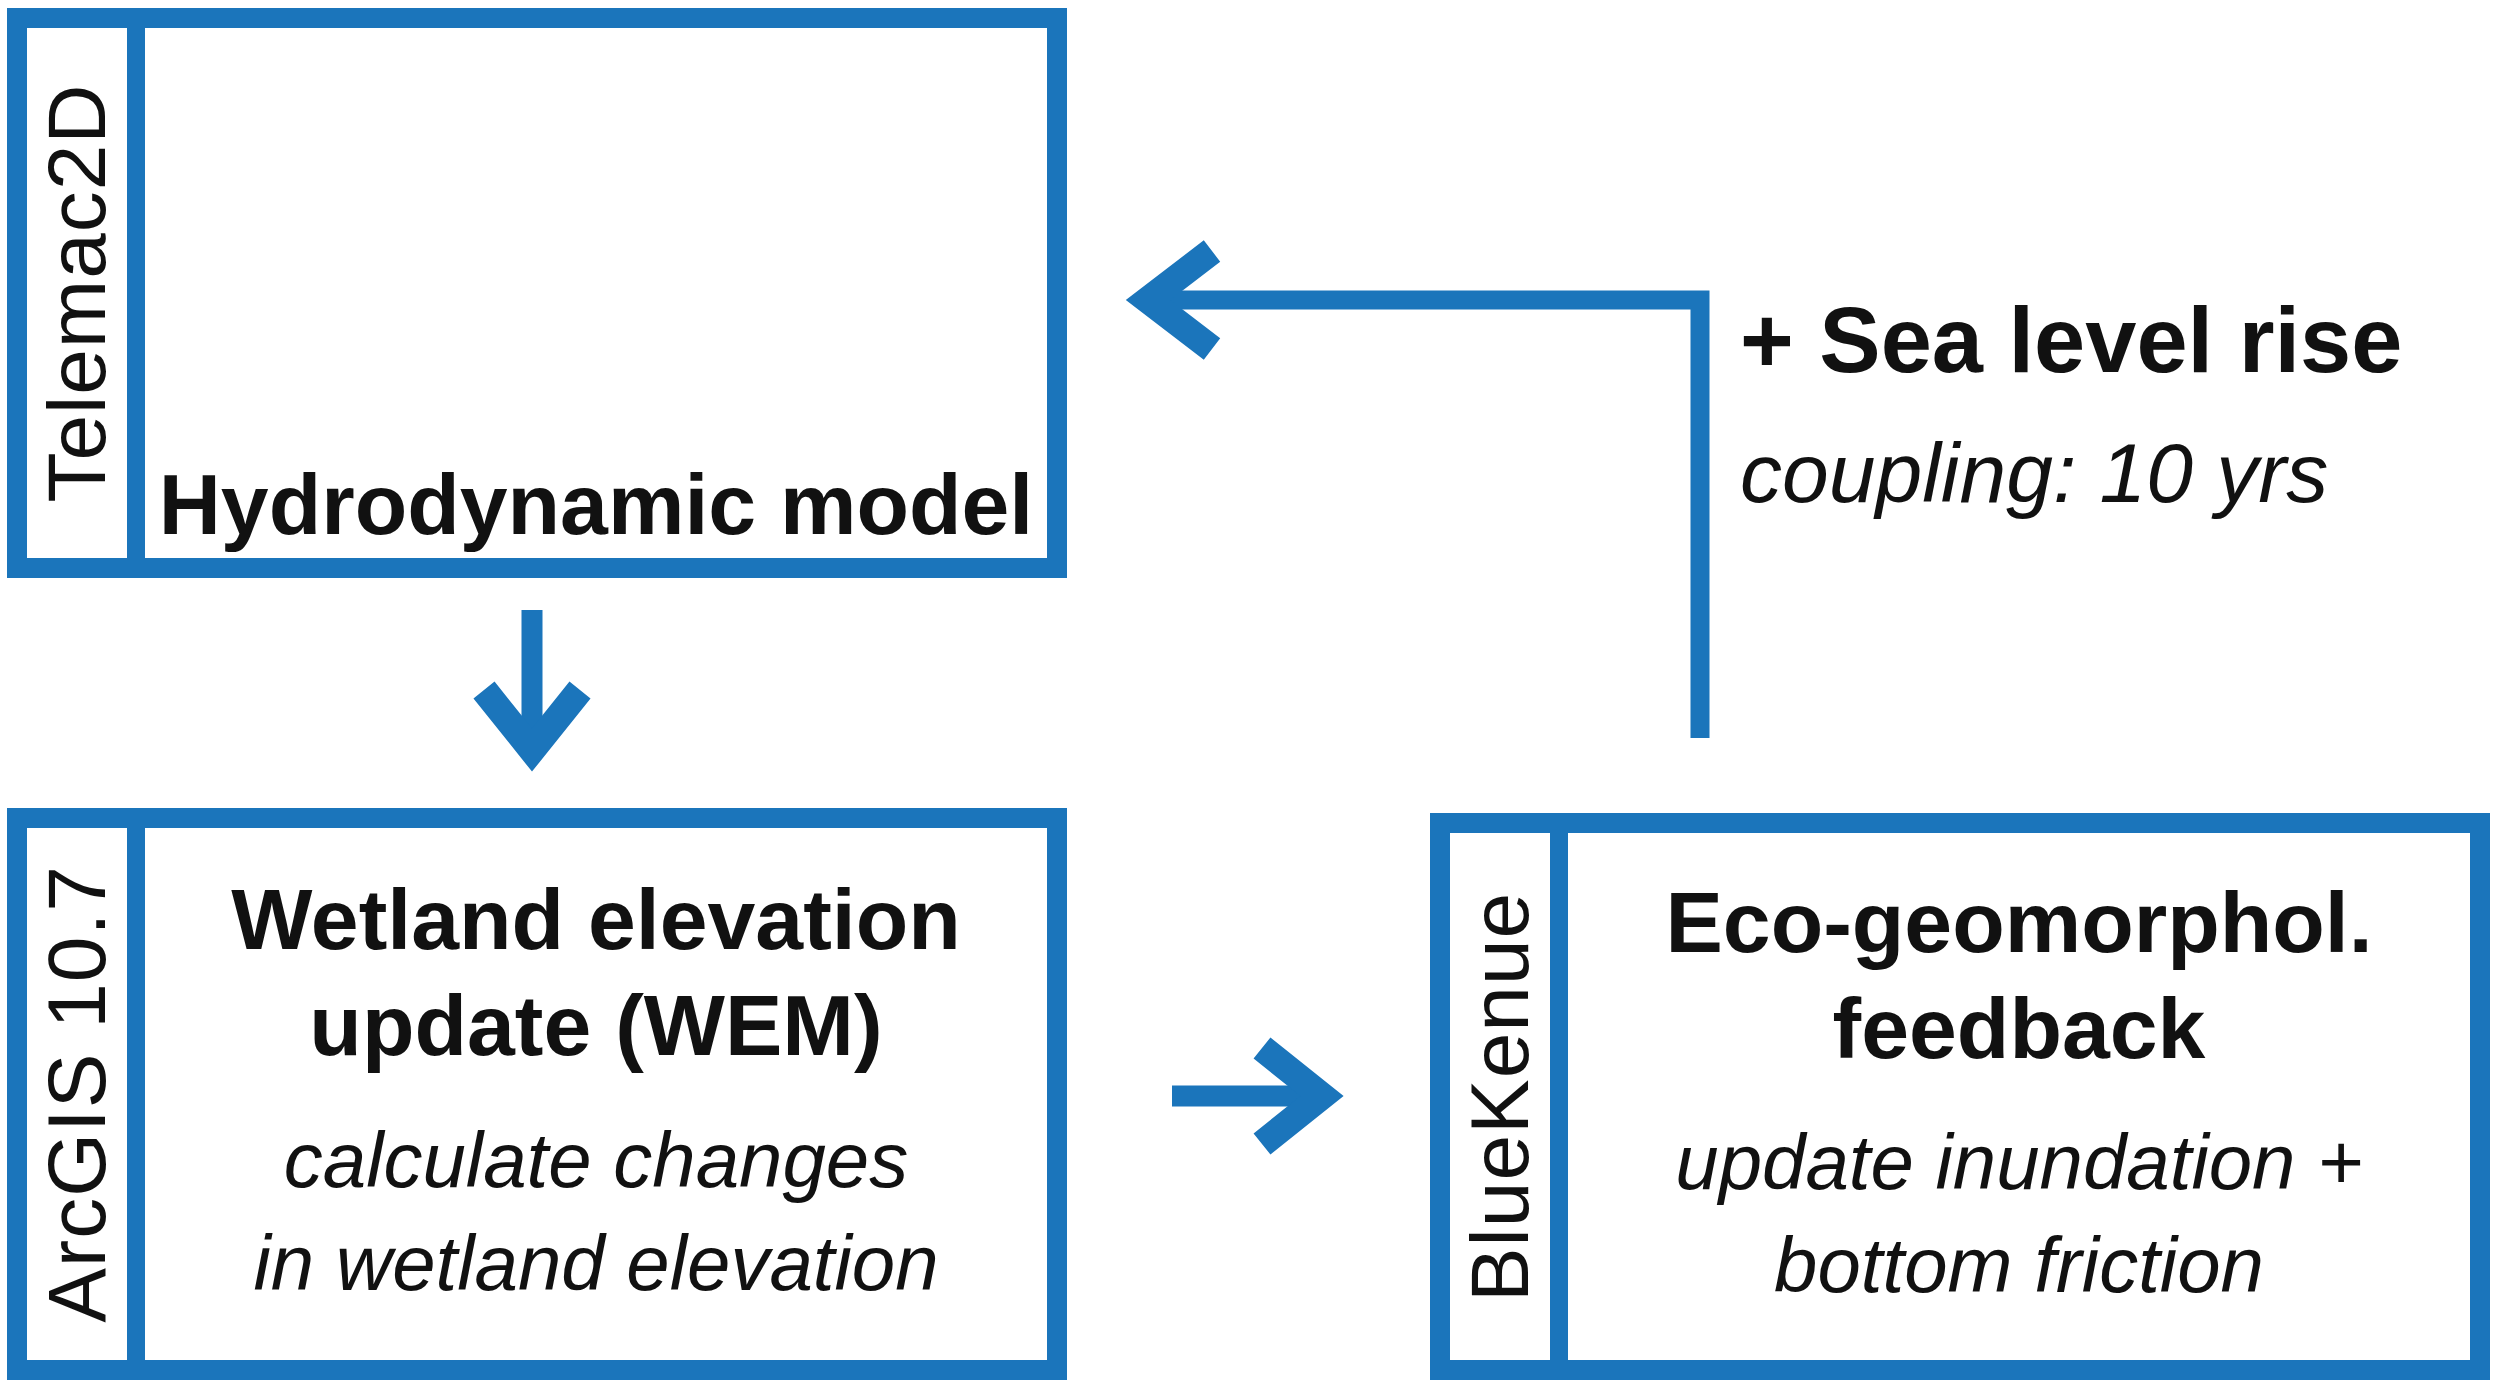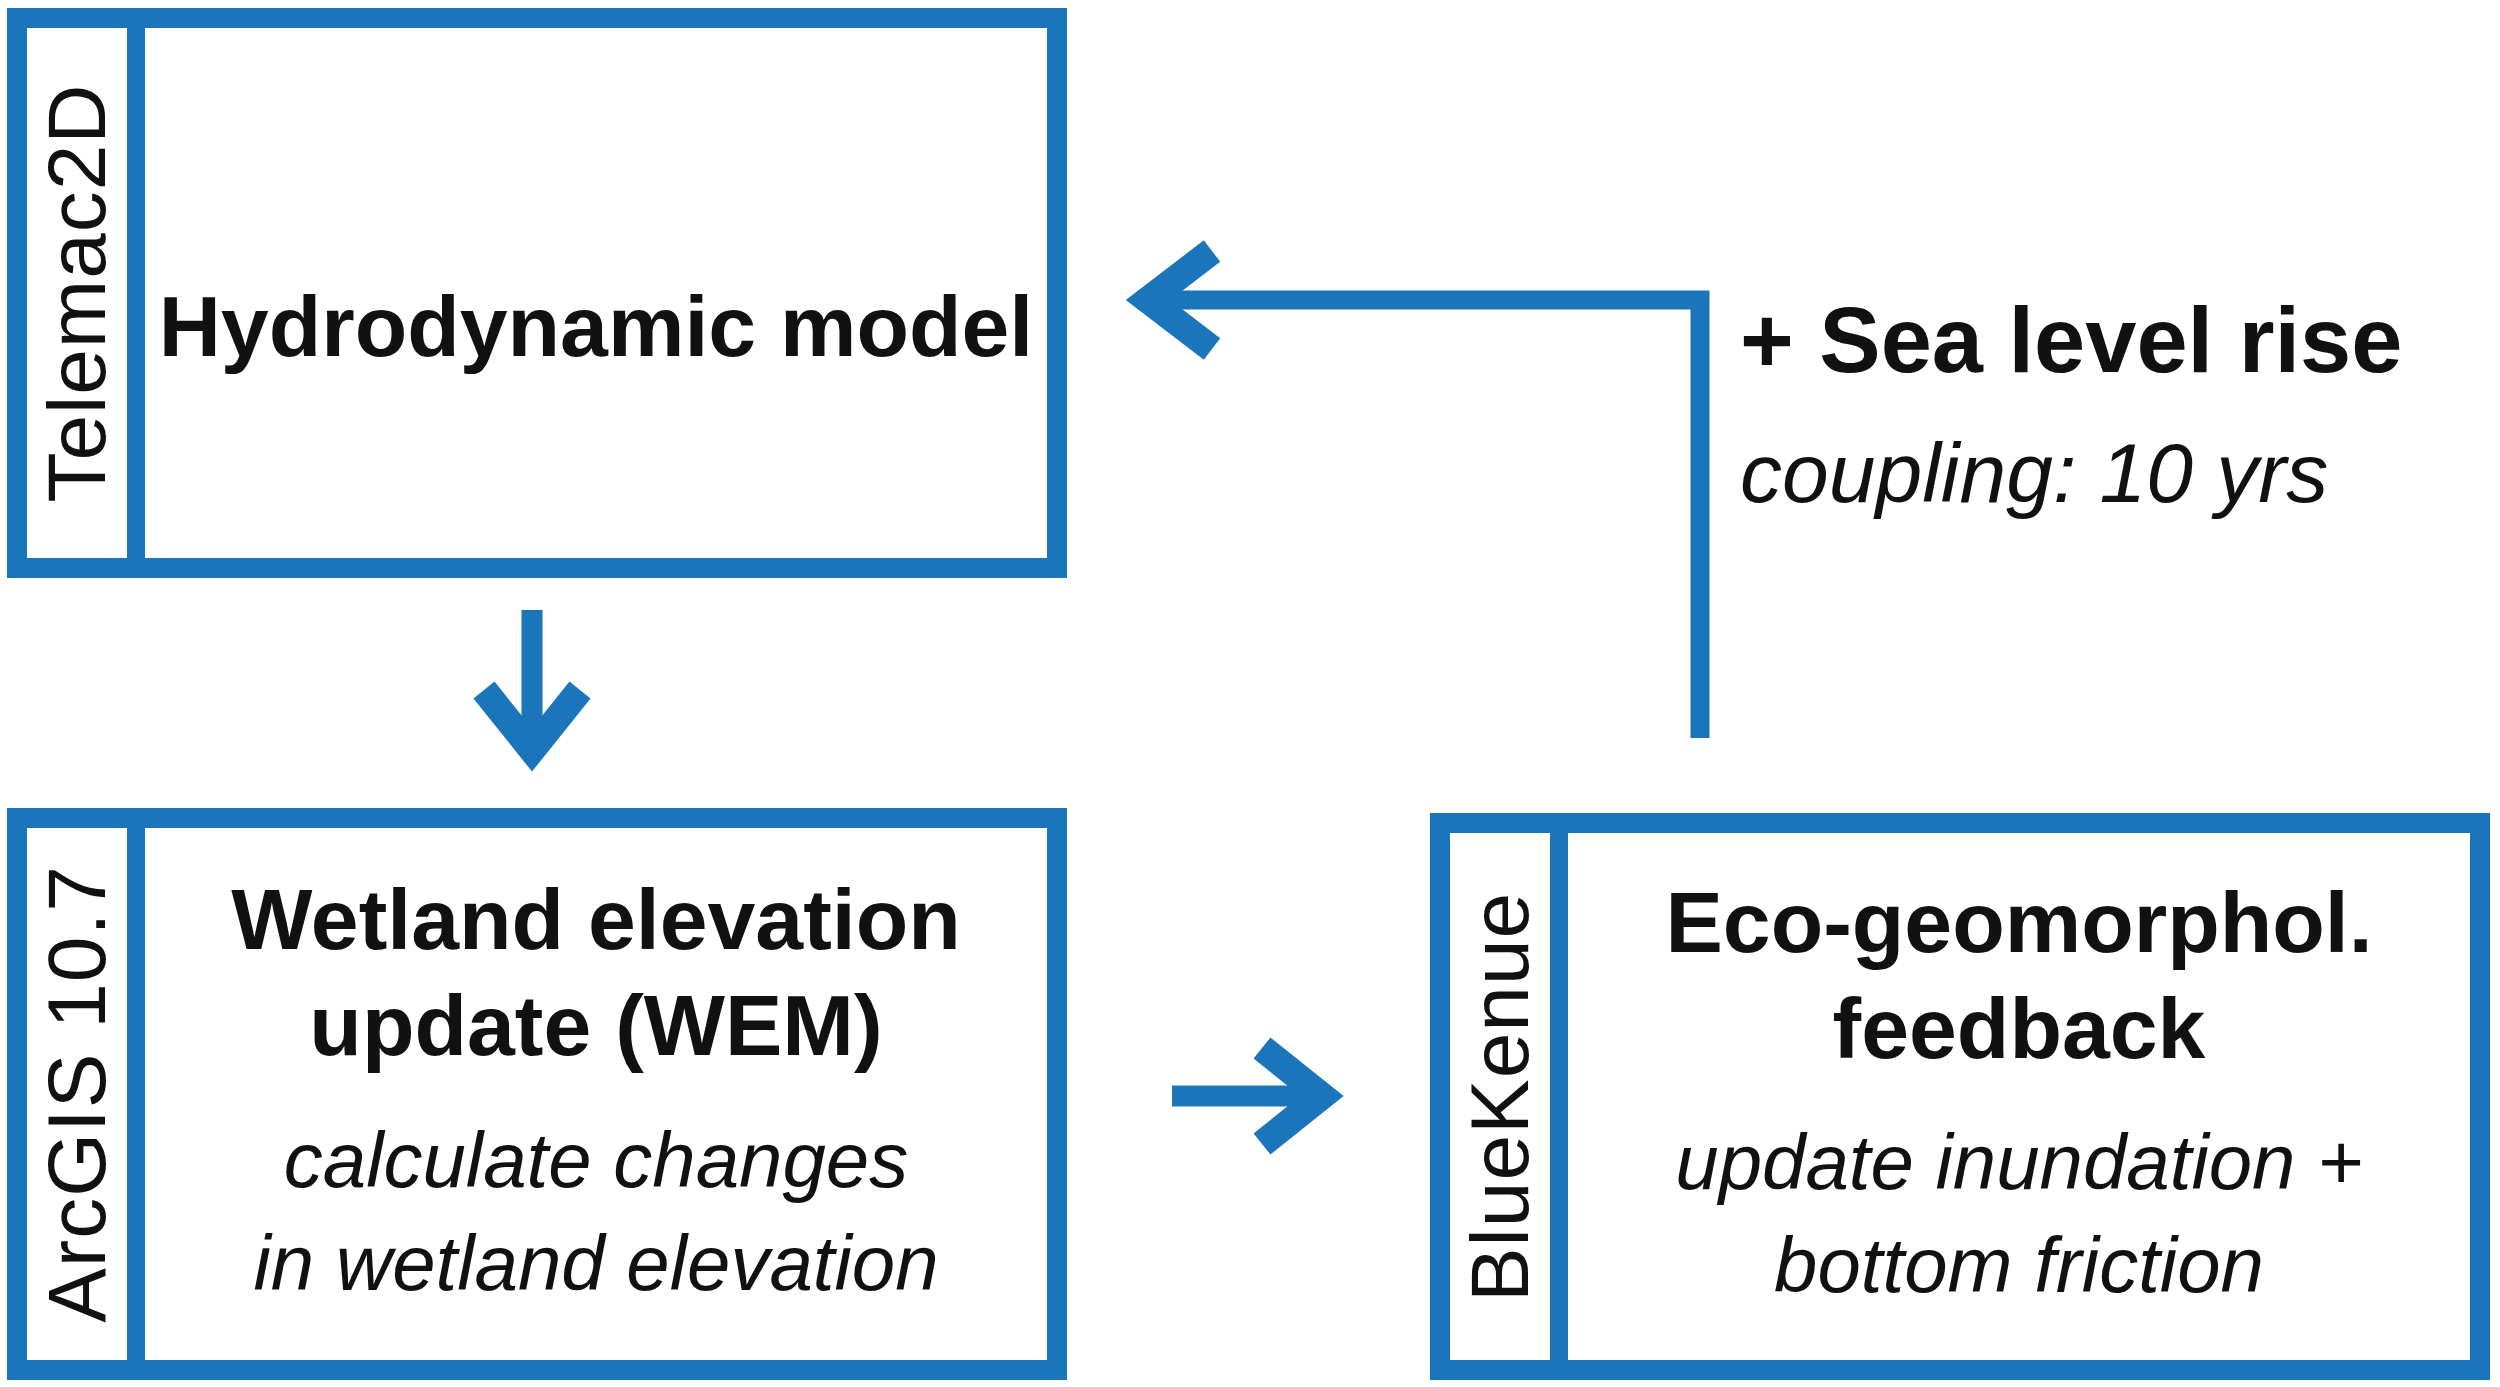--- a/index.html
+++ b/index.html
@@ -35,21 +35,21 @@
   .strip-divider { width: 18px; flex: none; background: #1b75bb; }
 
   .box-content {
     flex: 1;
     display: flex;
     flex-direction: column;
     align-items: center;
     text-align: center;
     min-width: 0;
   }
-  .content-hydro { justify-content: center; padding-top: 68px; }
+  .content-hydro { justify-content: flex-end; padding-top: 68px; }
   .content-center { justify-content: center; gap: 30px; padding-bottom: 6px; border-radius: 30px; }
 
   .box-title { font-weight: bold; font-size: 86px; line-height: 1.23; white-space: nowrap; }
   .box-desc  { font-style: italic; font-size: 78px; line-height: 1.32; white-space: nowrap; }
   .content-hydro .box-desc { margin-top: 88px; }
 
   .sea-note {
     position: absolute;
     left: 1740px; top: 292px; width: 690px;
   }

